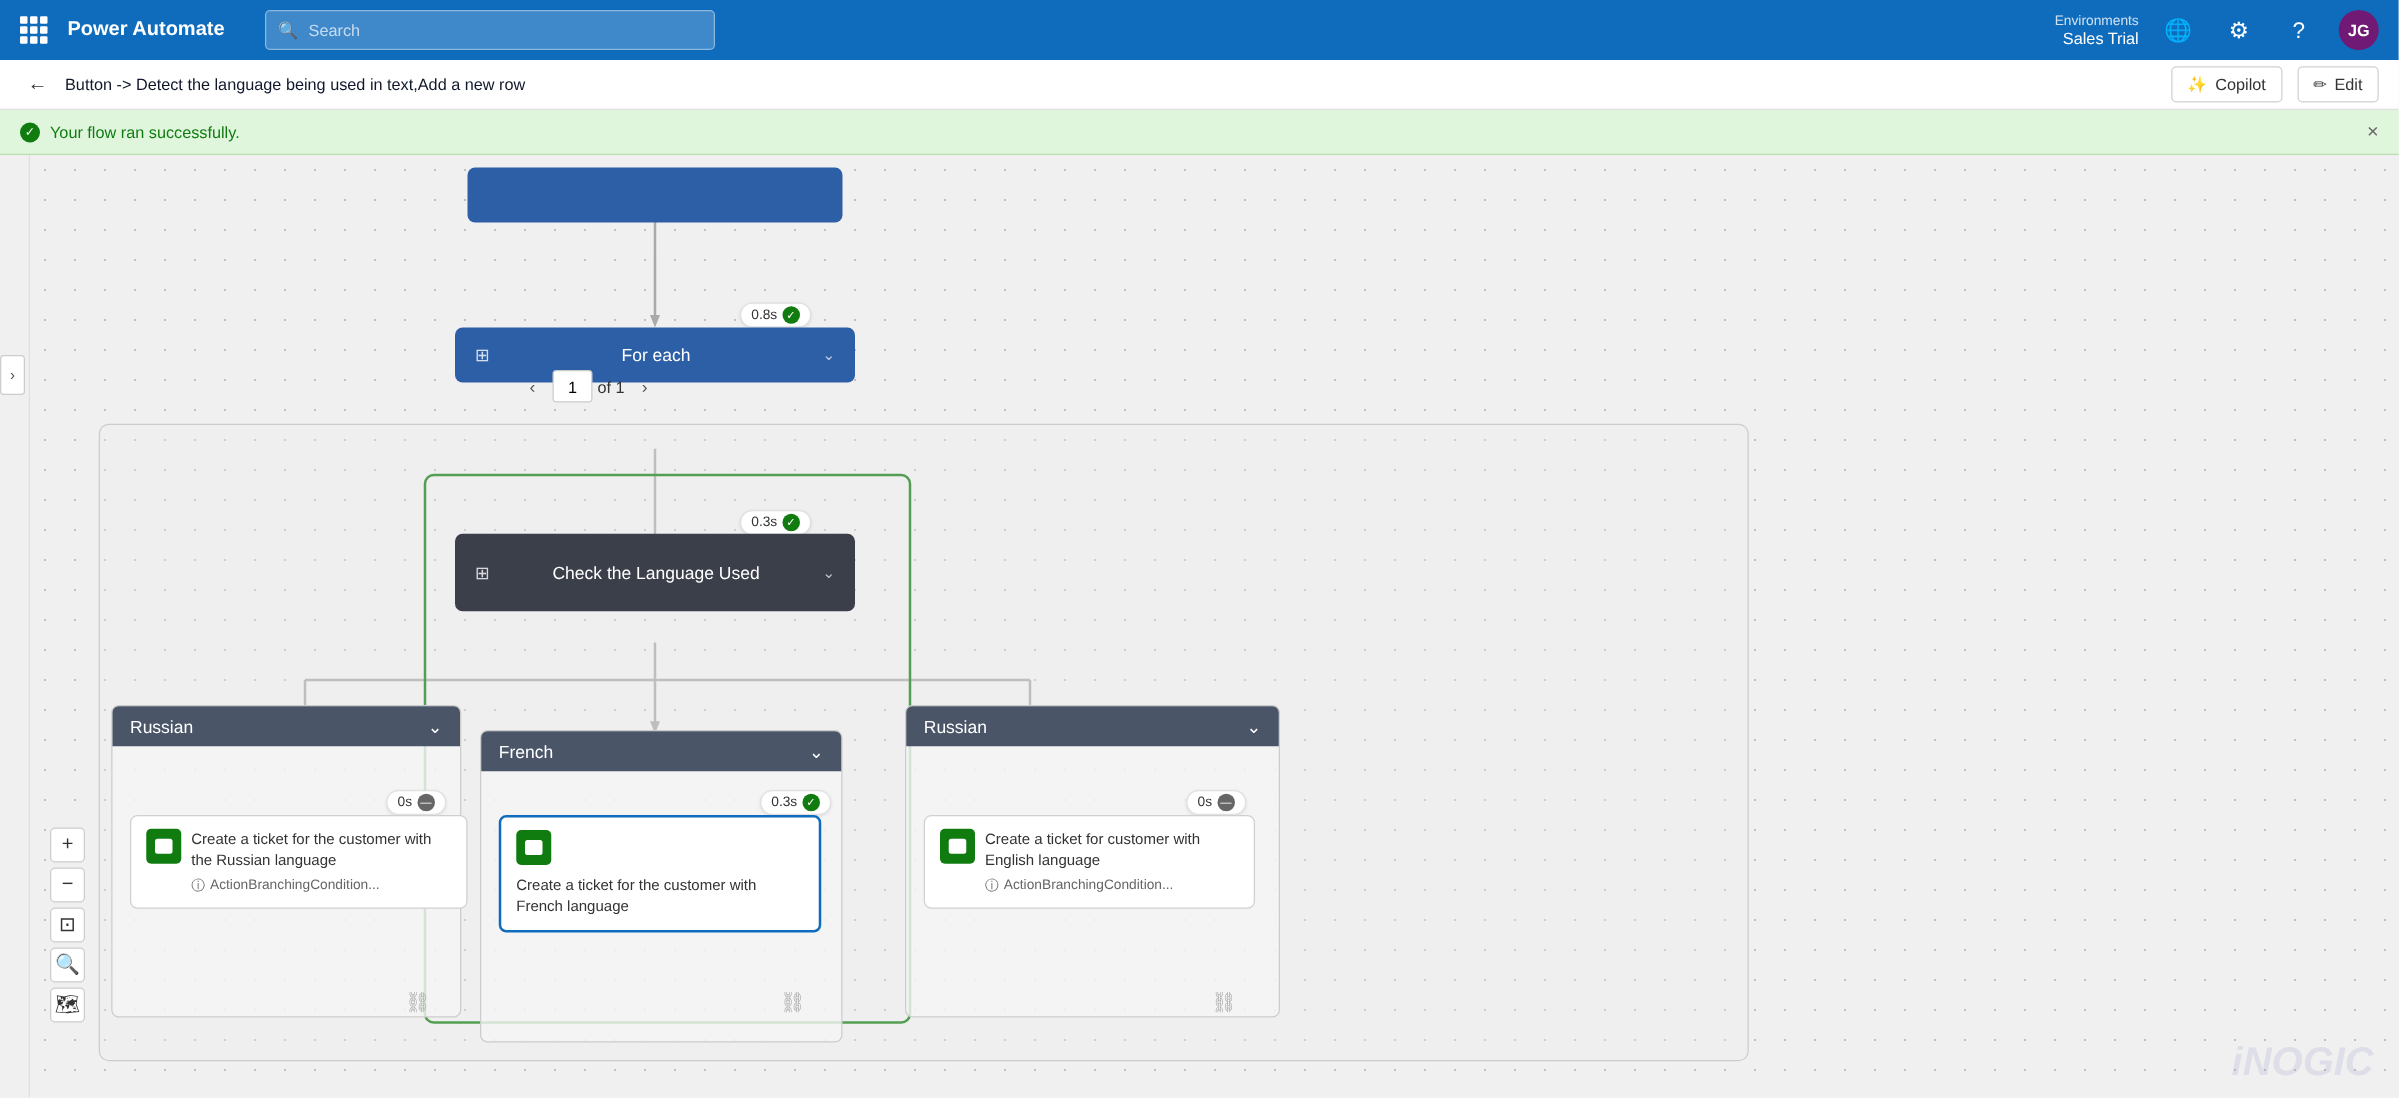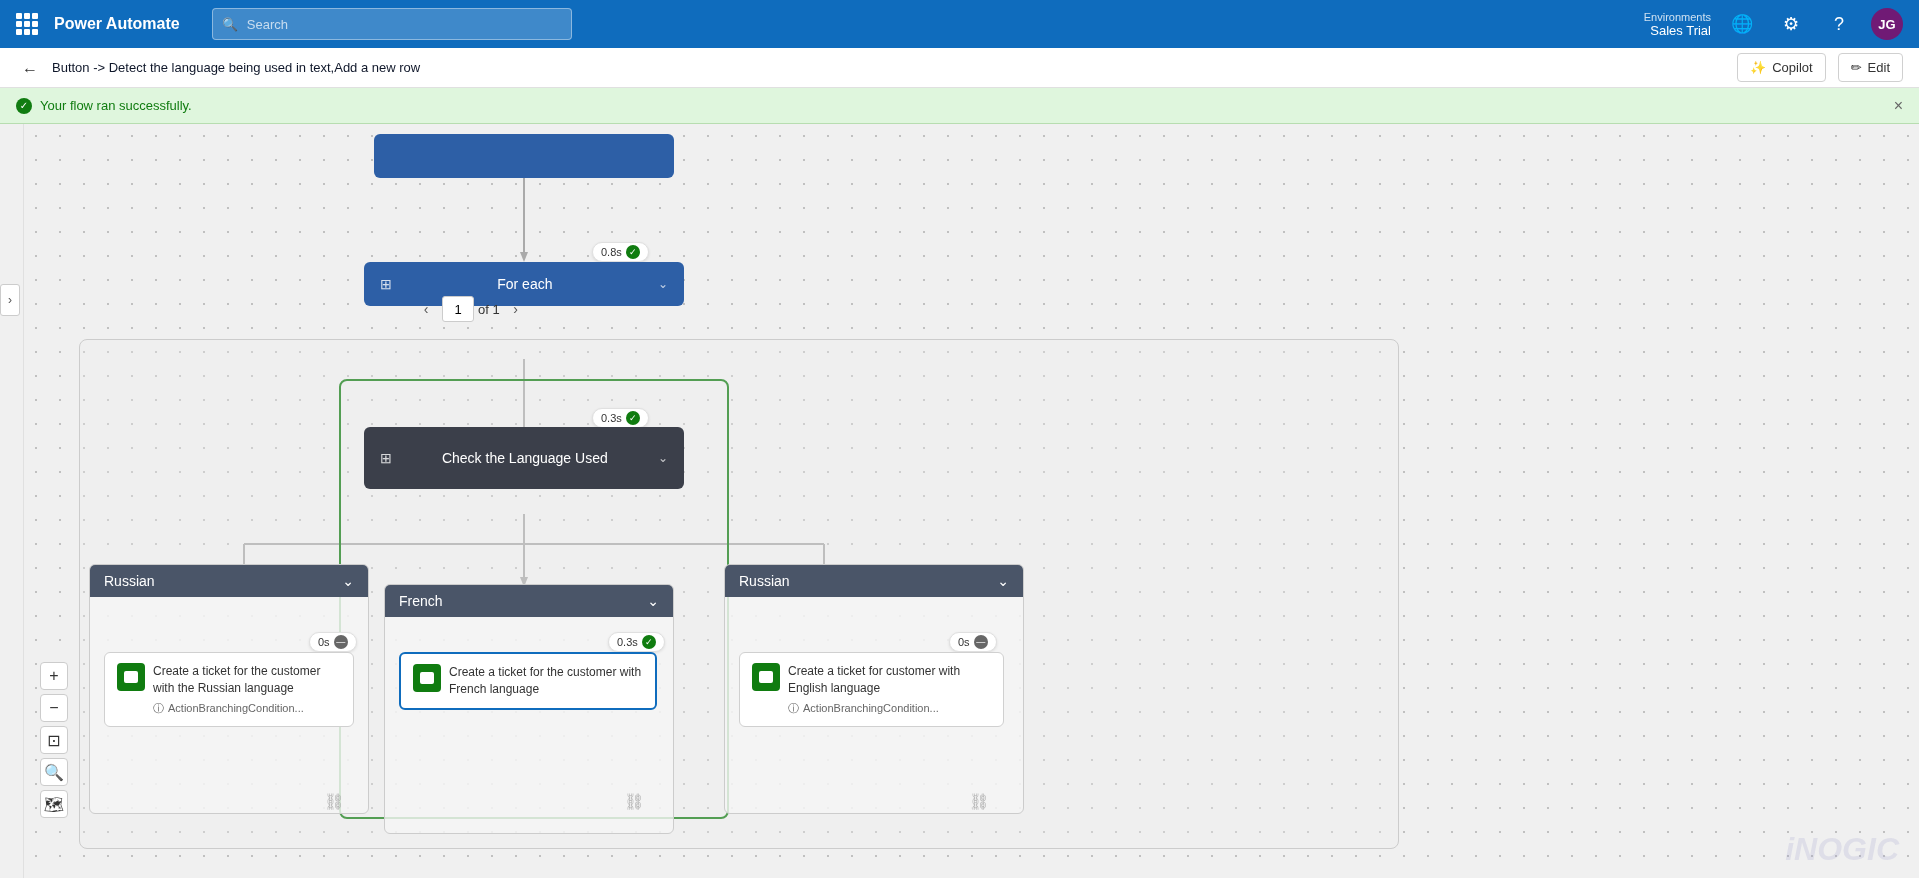--- a/index.html
+++ b/index.html
@@ -304,20 +304,21 @@
       font-size: 12px;
       color: #333;
       display: flex;
       gap: 8px;
       align-items: flex-start;
       position: absolute;
       cursor: pointer;
     }
     .ticket-card.highlighted {
       border: 2px solid #0f6cbd;
+      flex-direction: column;
     }
     .ticket-icon-wrap {
       width: 28px; height: 28px;
       border-radius: 4px;
       background: #107c10;
       display: flex; align-items: center; justify-content: center;
       flex-shrink: 0;
     }
     .ticket-icon-wrap svg {
       width: 16px; height: 16px;
@@ -491,21 +492,21 @@
         <span>Russian</span>
         <span>⌄</span>
       </div>
     </div>
 
     <div class="status-badge" style="top:508px; left:285px;">
       <span>0s</span>
       <div class="status-dot-grey">—</div>
     </div>
 
-    <div class="ticket-card" style="top:528px; left:80px; width:250px;">
+    <div class="ticket-card" style="top:528px; left:80px; width:270px;">
       <div class="ticket-icon-wrap">
         <svg viewBox="0 0 16 16">
             <rect x="1" y="2" width="14" height="12" rx="2"></rect>
             <line x1="4" y1="6" x2="12" y2="6" stroke="white" stroke-width="1.5"></line>
             <line x1="4" y1="9" x2="9" y2="9" stroke="white" stroke-width="1.5"></line>
           </svg>
       </div>
       <div>
         <div class="ticket-text">Create a ticket for the customer with the Russian language</div>
         <div class="ticket-sub">

